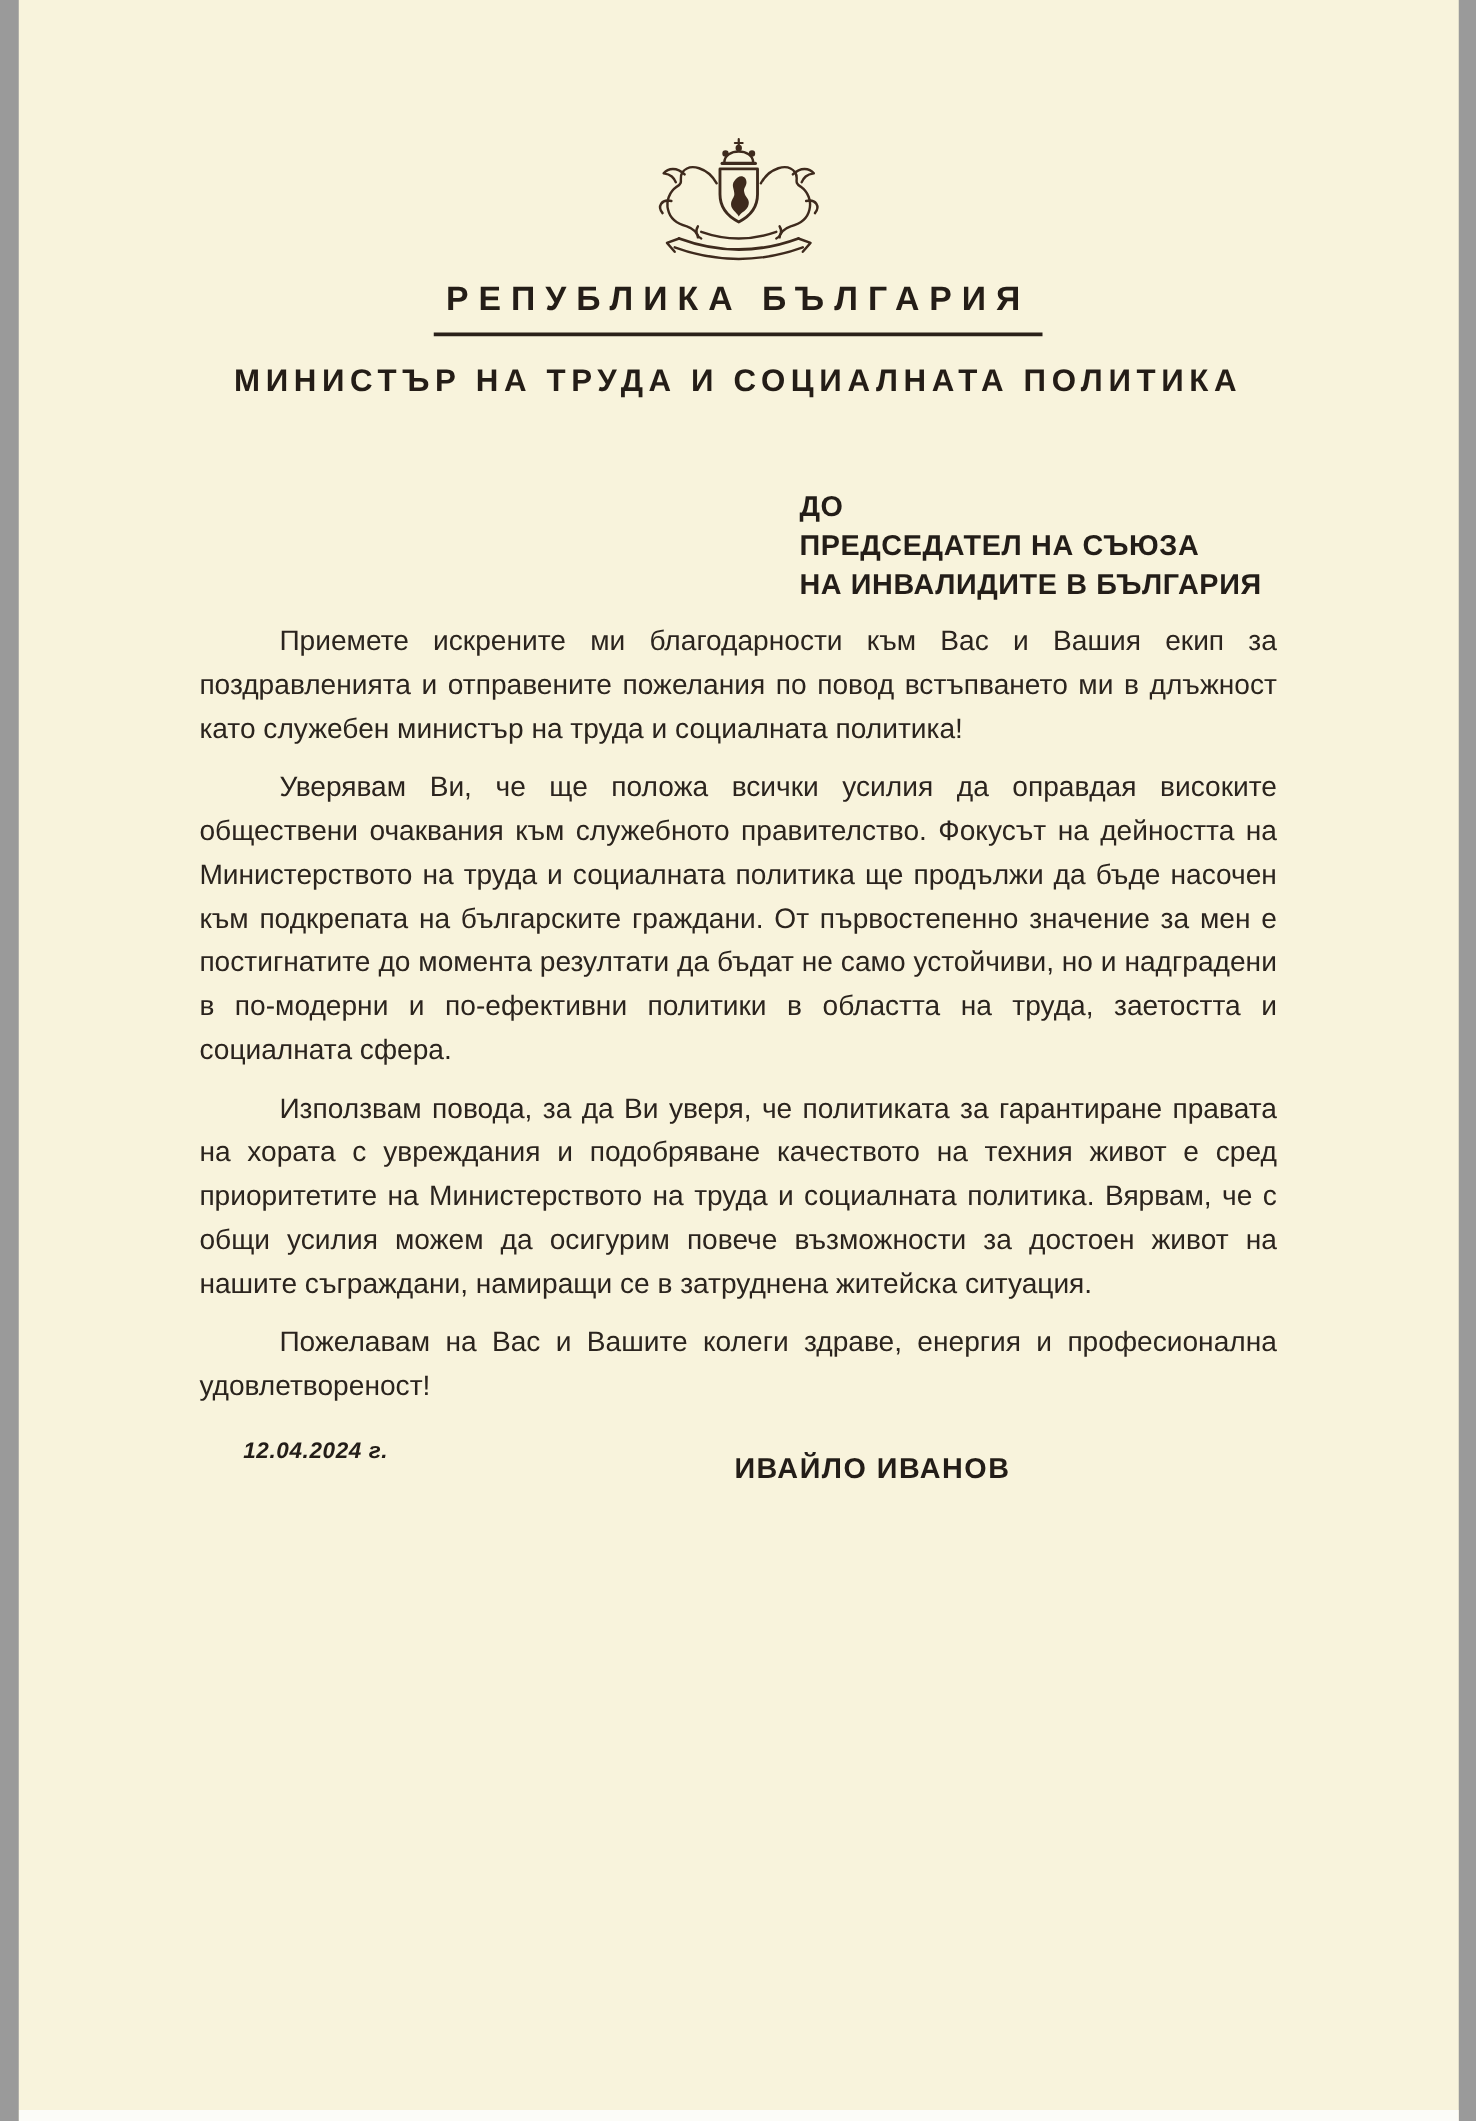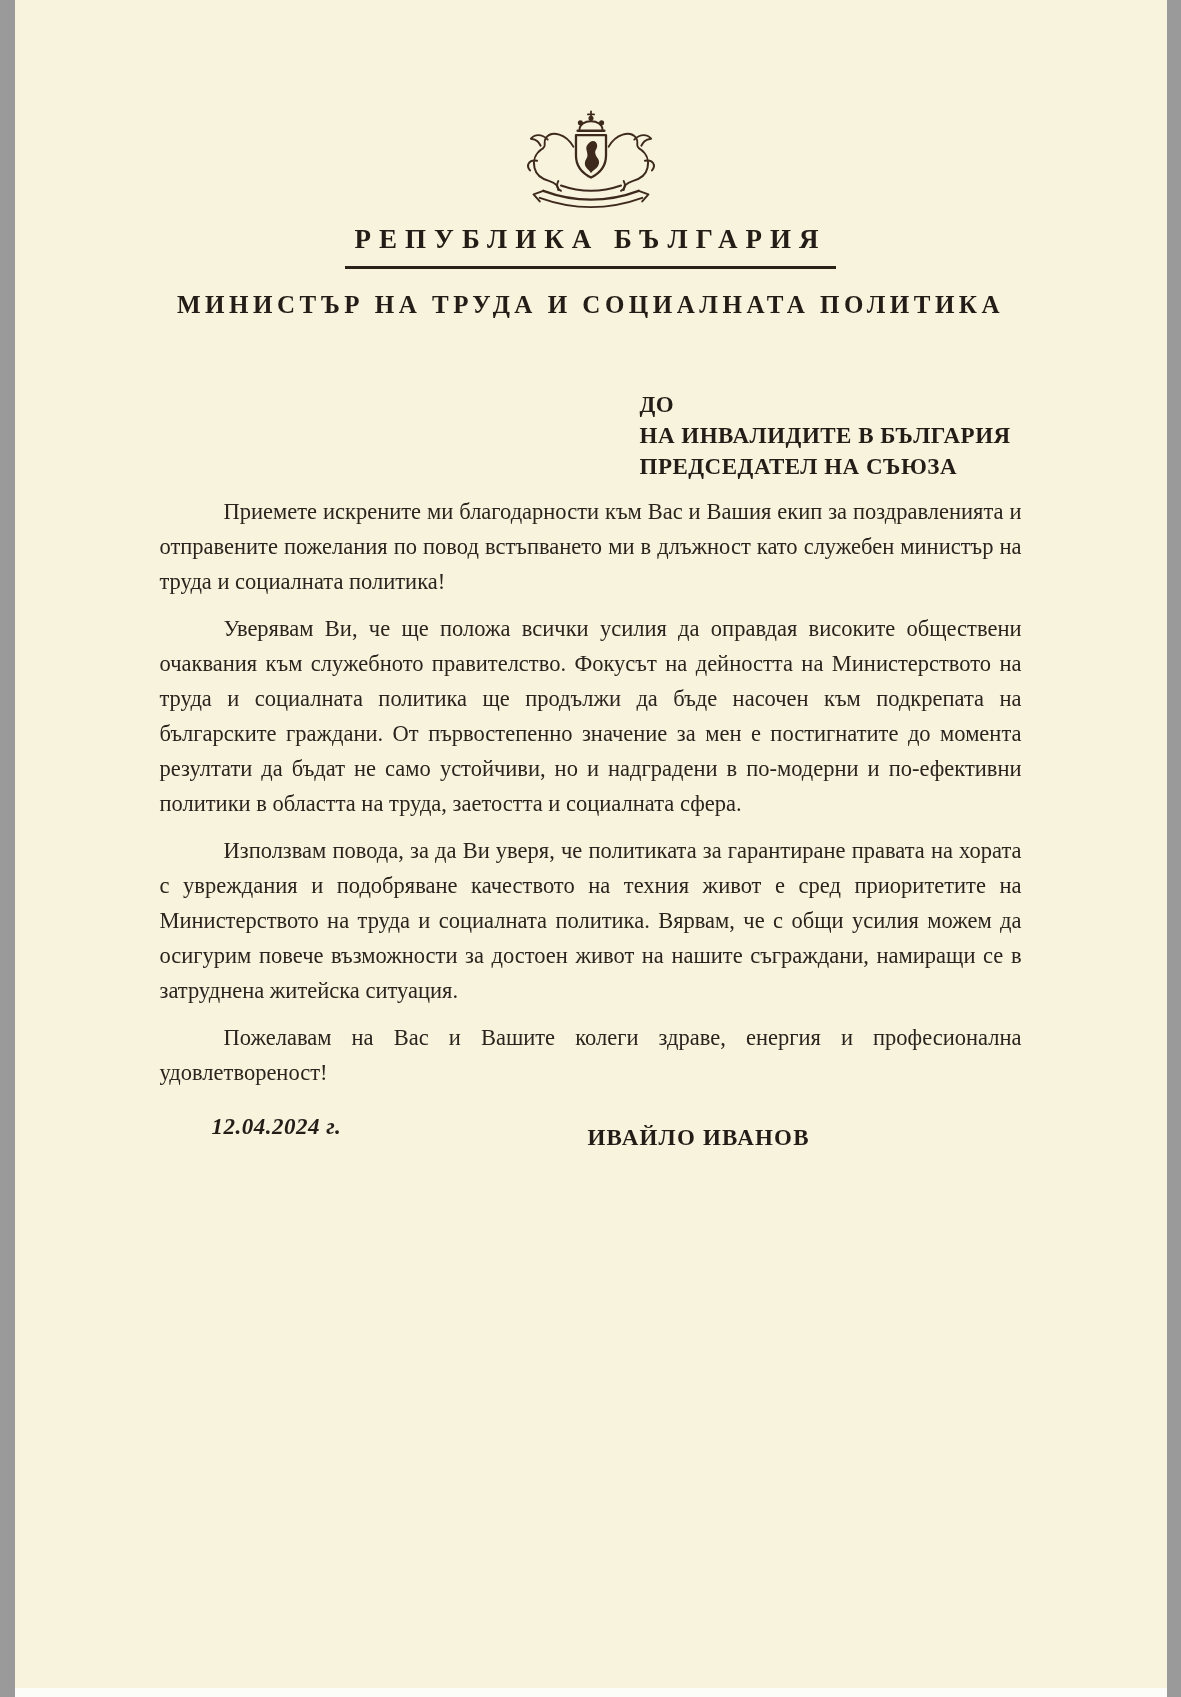--- a/index.html
+++ b/index.html
@@ -3,21 +3,21 @@
 <meta charset="utf-8">
 <title>Letter</title>
 <style>
   html,body{margin:0;padding:0;background:#9a9a9a;}
   .page{
     position:relative;
     width:1152px;height:1697px;
     margin:0 auto;
     background:#f8f3dc;
     color:#2a231e;
-    font-family:Liberation Serif, serif;
+    font-family:Liberation Sans, sans-serif;
     overflow:hidden;
   }
   .inner{padding:106px 133px 0 133px;}
 
   .coat{display:block;margin:0 auto;}
 
   .republic{text-align:center;margin-top:12px;}
   .republic .rep-text{
     display:inline-block;
     font-size:27px;font-weight:bold;
@@ -64,22 +64,22 @@
   .sign-row{position:relative;margin-top:150px;height:60px;}
   .closing{
     position:absolute;left:370px;top:28px;
     font-size:23px;font-weight:bold;font-style:italic;
     letter-spacing:1px;color:#231d18;
   }
   .signature-svg{position:absolute;left:515px;top:-32px;}
 
   .final-row{position:relative;margin-top:24px;height:42px;}
   .date{
-    position:absolute;left:64px;top:0;
-    font-size:23px;font-weight:bold;font-style:italic;
+    position:absolute;left:47px;top:0;
+    font-size:18px;font-weight:bold;font-style:italic;
     letter-spacing:.5px;color:#231d18;
   }
   .name{
     position:absolute;left:440px;top:11px;
     font-size:23px;font-weight:bold;
     letter-spacing:1.2px;color:#231d18;
   }
 
   .bottom-strip{
     position:absolute;left:0;bottom:0;width:100%;height:9px;
@@ -125,22 +125,22 @@
     </svg>
 
     <div class="republic">
       <span class="rep-text">РЕПУБЛИКА БЪЛГАРИЯ</span>
     </div>
 
     <div class="ministry">МИНИСТЪР НА ТРУДА И СОЦИАЛНАТА ПОЛИТИКА</div>
 
     <div class="recipient">
       <div>ДО</div>
+      <div>ПРЕДСЕДАТЕЛ НА СЪЮЗА</div>
       <div>НА ИНВАЛИДИТЕ В БЪЛГАРИЯ</div>
-      <div>ПРЕДСЕДАТЕЛ НА СЪЮЗА</div>
     </div>
 
 
     <p class="body-par p1">Приемете искрените ми благодарности към Вас и Вашия екип за поздравленията и отправените пожелания по повод встъпването ми в длъжност като служебен министър на труда и социалната политика!</p>
     <p class="body-par p2">Уверявам Ви, че ще положа всички усилия да оправдая високите обществени очаквания към служебното правителство. Фокусът на дейността на Министерството на труда и социалната политика ще продължи да бъде насочен към подкрепата на българските граждани. От първостепенно значение за мен е постигнатите до момента резултати да бъдат не само устойчиви, но и надградени в по-модерни и по-ефективни политики в областта на труда, заетостта и социалната сфера.</p>
     <p class="body-par p3">Използвам повода, за да Ви уверя, че политиката за гарантиране правата на хората с увреждания и подобряване качеството на техния живот е сред приоритетите на Министерството на труда и социалната политика. Вярвам, че с общи усилия можем да осигурим повече възможности за достоен живот на нашите съграждани, намиращи се в затруднена житейска ситуация.</p>
     <p class="body-par p4">Пожелавам на Вас и Вашите колеги здраве, енергия и професионална удовлетвореност!</p>
 
 
     <div class="final-row">

